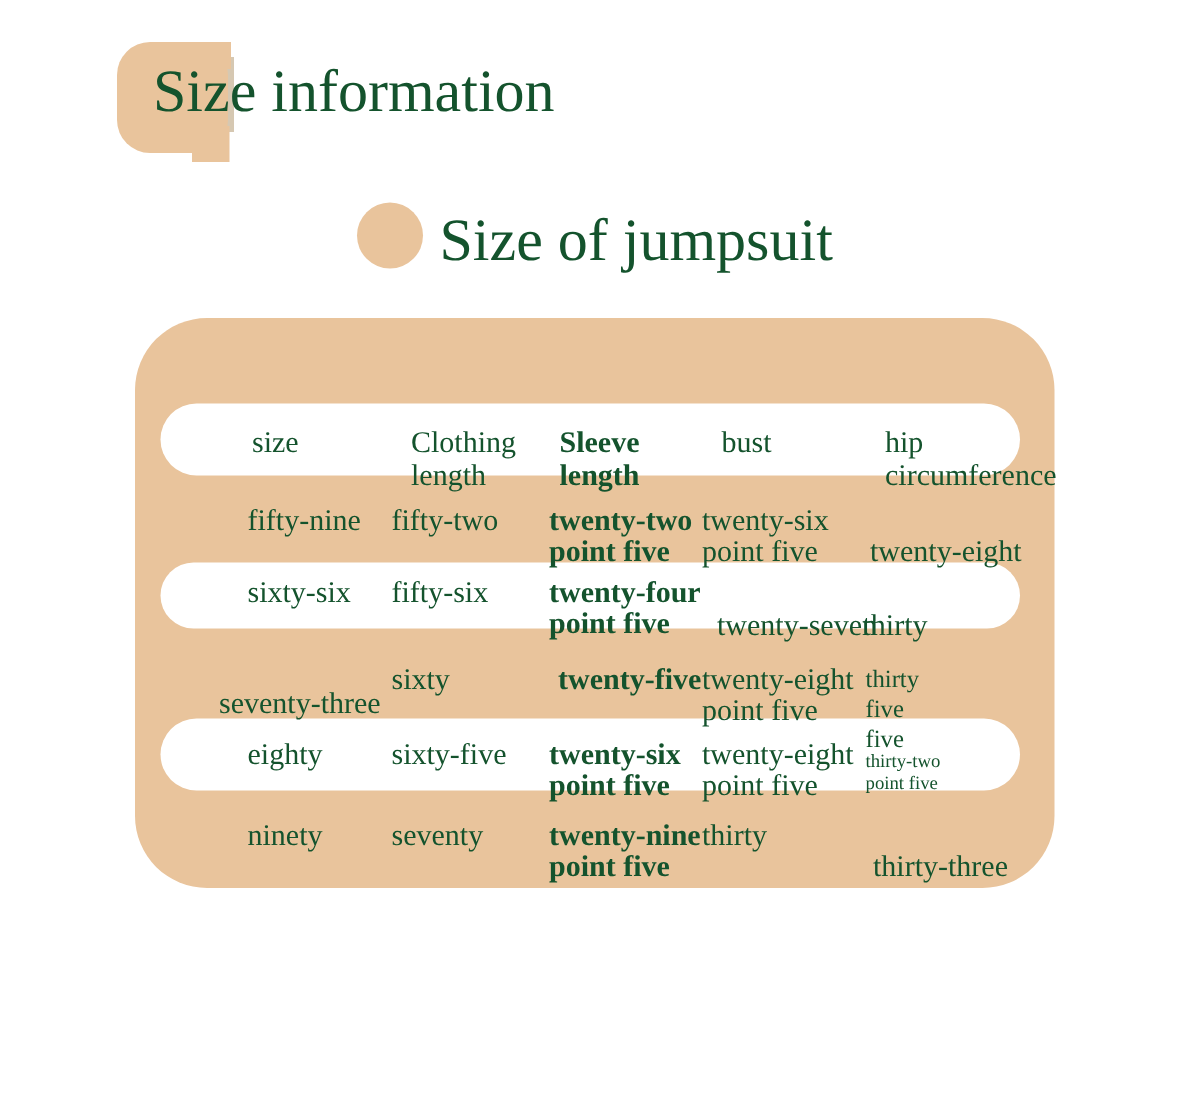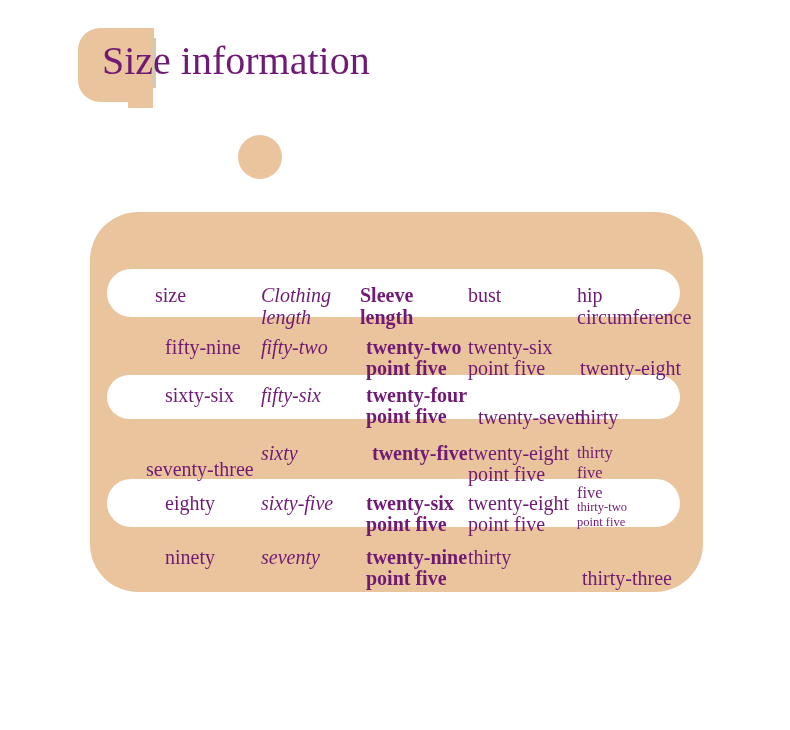--- a/index.html
+++ b/index.html
@@ -4,21 +4,21 @@
 <style>
   * { margin: 0; padding: 0; box-sizing: border-box; }
   html, body { background: #ffffff; }
   .page {
     position: relative;
     width: 790px;
     height: 730px;
     background: #ffffff;
     overflow: hidden;
     font-family: "Liberation Serif", "DejaVu Serif", serif;
-    color: #701a75;
+    color: #14532d;
   }
   
   .deco { position: absolute; background: #e9c49c; }
   .deco-gray { position: absolute; background: #d6c8b2; }
   .deco-a { left: 78px; top: 28px; width: 74px; height: 74px; border-radius: 22px; }
   .deco-b { left: 130px; top: 28px; width: 24px; height: 18px; }
   .deco-c { left: 144px; top: 38px; width: 12px; height: 50px; }
   .deco-d { left: 128px; top: 84px; width: 25px; height: 24px; }
   
   .title {
@@ -52,23 +52,23 @@
   .trow-1 { top: 125px; }
   .trow-2 { top: 173px; }
   .trow-3 { top: 231px; }
   .trow-4 { top: 281px; }
   .trow-5 { top: 335px; }
   .cell {
     position: absolute; top: 0;
     font-size: 20px; line-height: 21px;
     overflow: visible;
   }
-  .trow-header .cell { line-height: 22px; }
+  .trow-header .cell { line-height: 22px; margin-left: 13px; }
   .c1 { left: 75px;  width: 100px; }
-  .c2 { left: 171px; width: 102px; font-style: italic; }
+  .c2 { left: 171px; width: 102px; }
   .c3 { left: 276px; width: 106px; font-weight: bold; }
   .c4 { left: 378px; width: 112px; }
   .c5 { left: 487px; width: 126px; font-family: Liberation Serif, serif; }
   
   .trow-header .c1 { left: 65px; }
   .trow-header .c3 { left: 270px; }
   
   .r1c5 { left: 490px; top: 21px; white-space: nowrap; }
   .r2c4 { left: 388px; top: 22px; white-space: nowrap; }
   .r2c5 { left: 485px; top: 22px; white-space: nowrap; }
@@ -89,20 +89,21 @@
 <div class="page">
 
   <span class="deco-gray deco-c"></span>
   <span class="deco deco-a"></span>
   <span class="deco deco-b"></span>
   <span class="deco deco-d"></span>
 
   <h1 class="title">Size information</h1>
 
   <span class="subtitle-bullet"></span>
+  <h2 class="subtitle">Size of jumpsuit</h2>
 
   <div class="card">
     <div class="pill pill-header"></div>
     <div class="pill pill-row2"></div>
     <div class="pill pill-row4"></div>
 
     <div class="trow trow-header">
       <span class="cell c1">size</span>
       <span class="cell c2">Clothing length</span>
       <span class="cell c3">Sleeve length</span>

